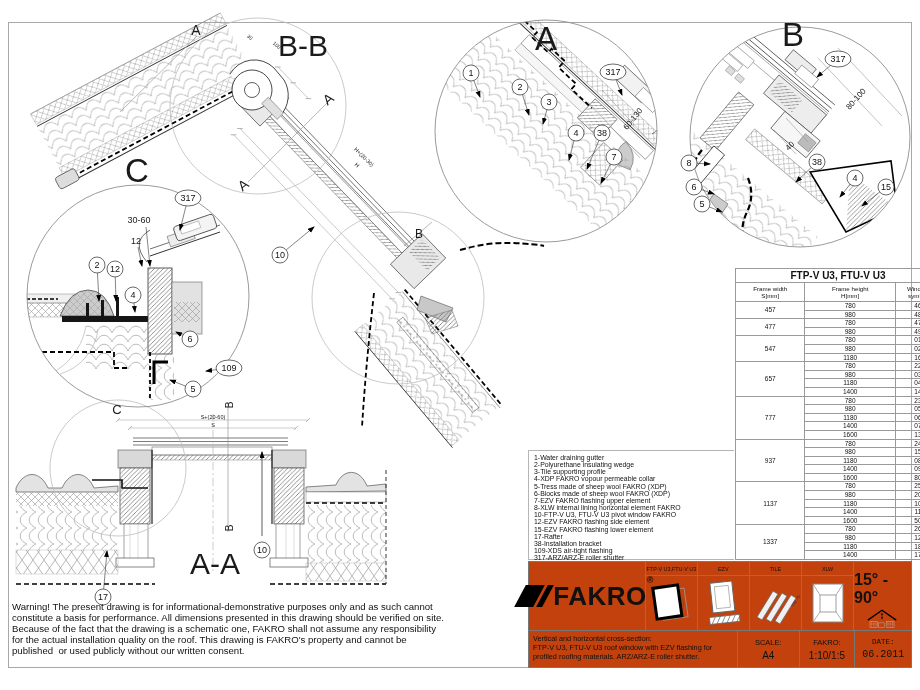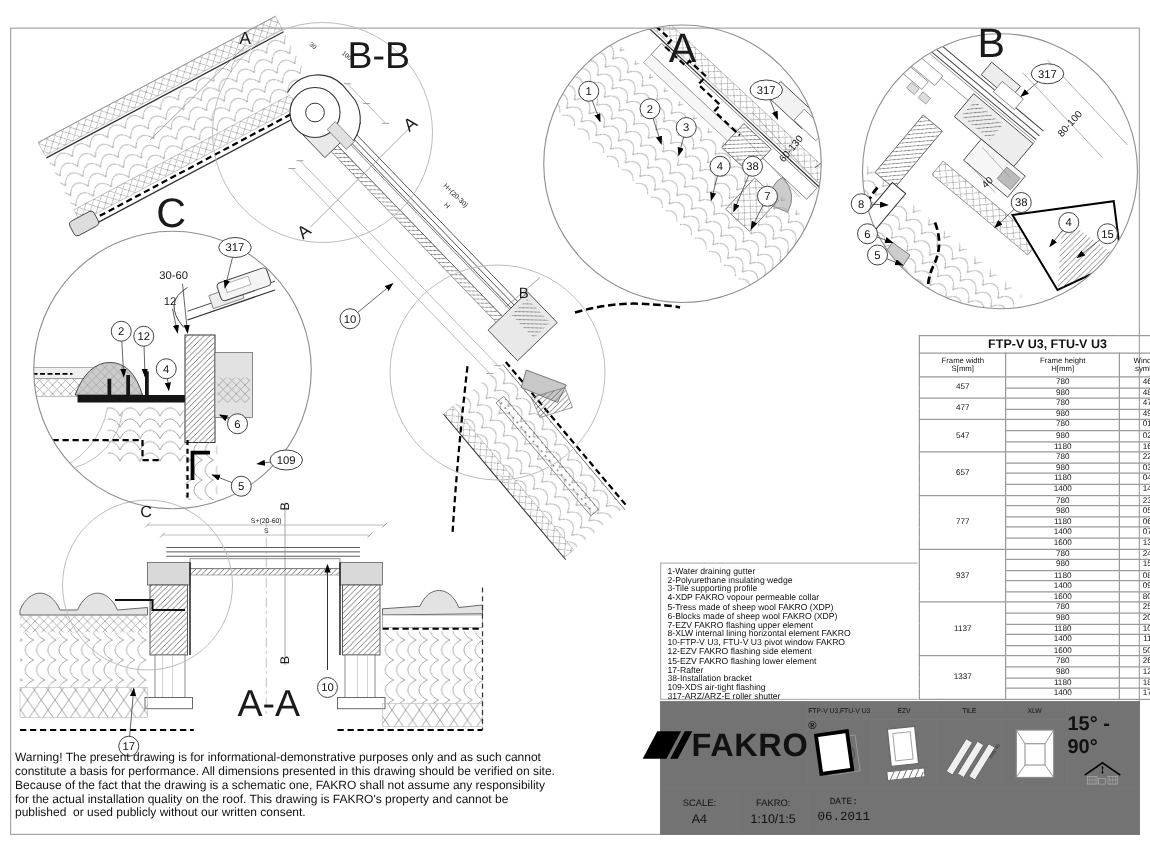--- a/index.html
+++ b/index.html
@@ -17,21 +17,21 @@
           border-right:none;padding:3px 0 0 5px;font-size:6.9px;line-height:7.15px;box-sizing:border-box;}
   .table-wrap{position:absolute;left:735px;top:268px;width:206px;}
   table{width:100%;border-collapse:collapse;table-layout:fixed;}
   th,td{border:1px solid #9a9a9a;padding:0;text-align:center;font-weight:400;overflow:hidden;}
   tr.title th{font-size:10px;font-weight:700;height:13px;}
   tr.hdr th{font-size:6.2px;line-height:1.15;white-space:pre-line;height:18px;}
   tbody td{font-size:6.5px;height:7.6px;line-height:7.6px;}
   .warning{position:absolute;left:12px;top:602px;width:456px;font-size:9.6px;line-height:10.9px;
            white-space:pre-wrap;}
   .tblock{position:absolute;left:528px;top:561px;width:384px;height:107px;border:1px solid #777;
-          box-sizing:border-box;display:flex;flex-direction:column;background:#737373;}
+          box-sizing:border-box;display:flex;flex-direction:column;background:#c2410c;}
   .tb-r1{display:flex;height:68px;border-bottom:1px solid #777;}
   .tb-r2{display:flex;flex:1;}
   .cell{border-right:1px solid #777;box-sizing:border-box;display:flex;flex-direction:column;align-items:center;}
   .cell:last-child{border-right:none;}
   .logo-cell{width:117px;justify-content:center;}
   .icon-cell{width:52.5px;}
   .slope-cell{width:57px;justify-content:flex-start;}
   .icon-label{width:100%;height:14px;border-bottom:1px solid #777;box-sizing:border-box;
               font-size:5.4px;display:flex;align-items:center;justify-content:center;white-space:nowrap;}
   .icon-box{flex:1;display:flex;align-items:center;justify-content:center;}
@@ -632,20 +632,23 @@
           <line x1="30" y1="11" x2="30" y2="22" stroke="#000" stroke-width="1"></line>
           <path d="M30,11 l-2,3 h4 z M30,22 l-2,-3 h4 z" fill="#000"></path>
           <rect x="8" y="26" width="14" height="11" fill="none" stroke="#bbb" stroke-width=".8"></rect>
           <rect x="24" y="29" width="10" height="8" fill="none" stroke="#bbb" stroke-width=".8"></rect>
           <rect x="38" y="26" width="14" height="11" fill="none" stroke="#bbb" stroke-width=".8"></rect>
           <path d="M11,26 v11 M15,26 v11 M19,26 v11 M8,31 h14 M41,26 v11 M45,26 v11 M49,26 v11 M38,31 h14" stroke="#ccc" stroke-width=".5"></path>
         </svg>
       </div>
     </div>
     <div class="tb-r2">
+      <div class="cell desc-cell">Vertical and horizontal cross-section:
+FTP-V U3, FTU-V U3 roof window with EZV flashing for
+profiled roofing materials. ARZ/ARZ-E roller shutter.</div>
       <div class="cell fcell">
         <div class="fl">SCALE:</div>
         <div class="fv">A4</div>
       </div>
       <div class="cell scell">
         <div class="fl">FAKRO:</div>
         <div class="fv">1:10/1:5</div>
       </div>
       <div class="cell dcell">
         <div class="fl">DATE:</div>

